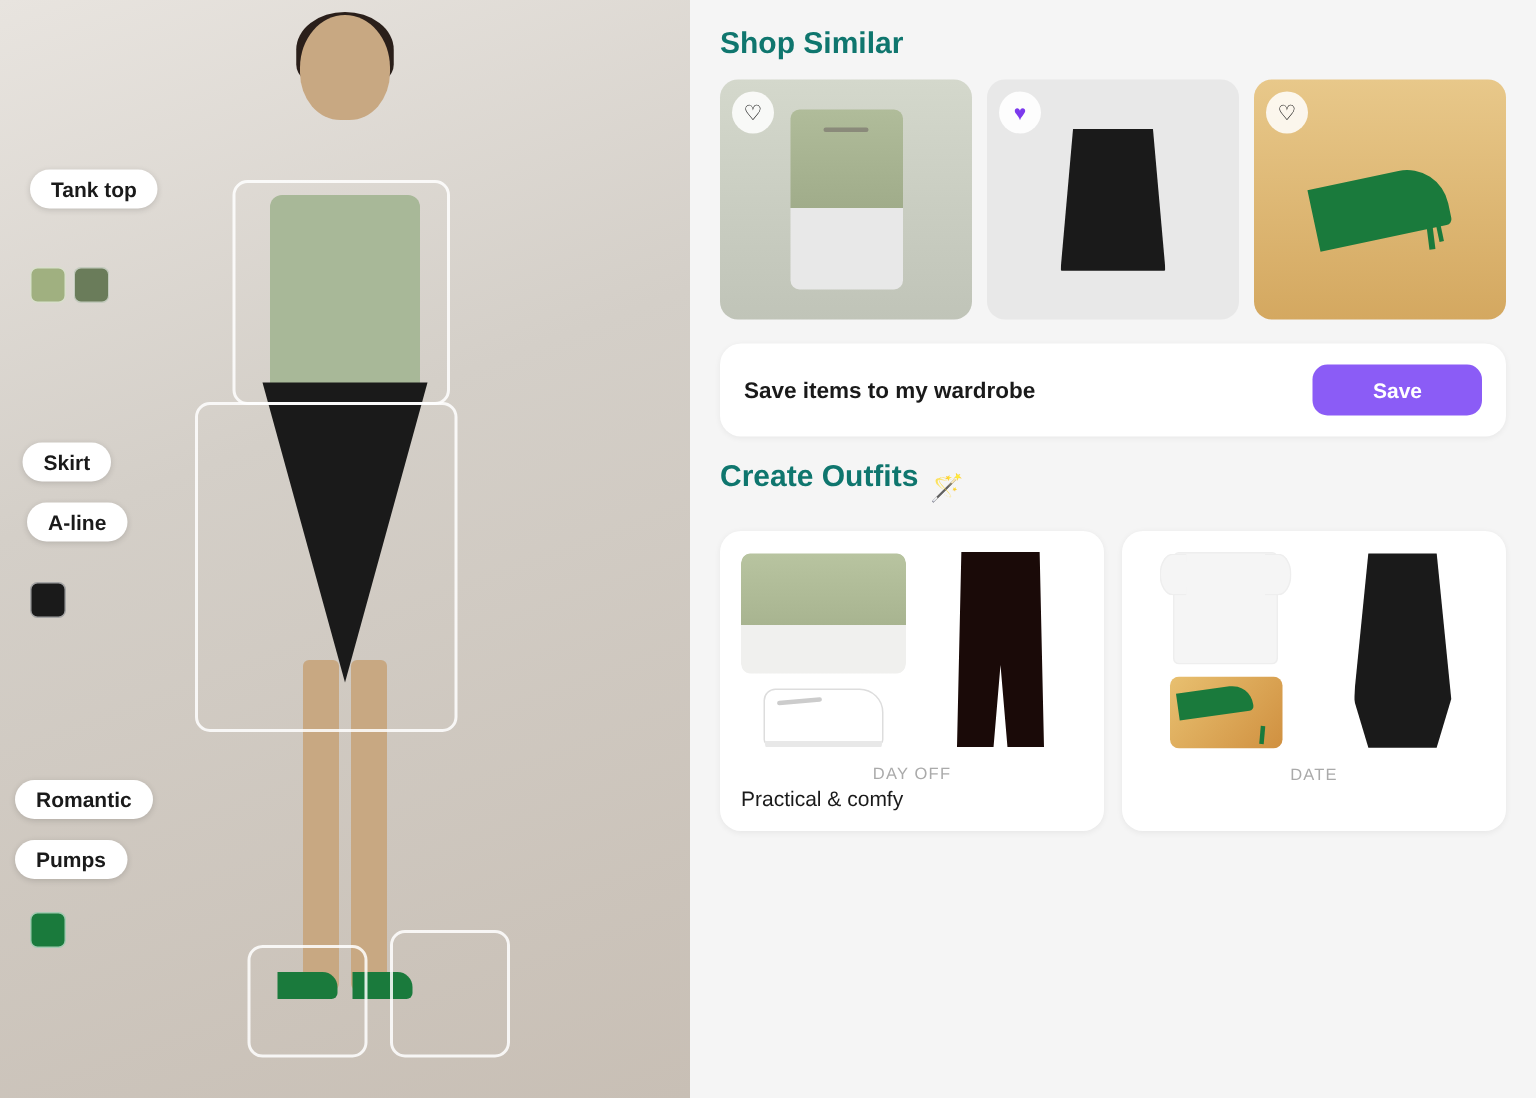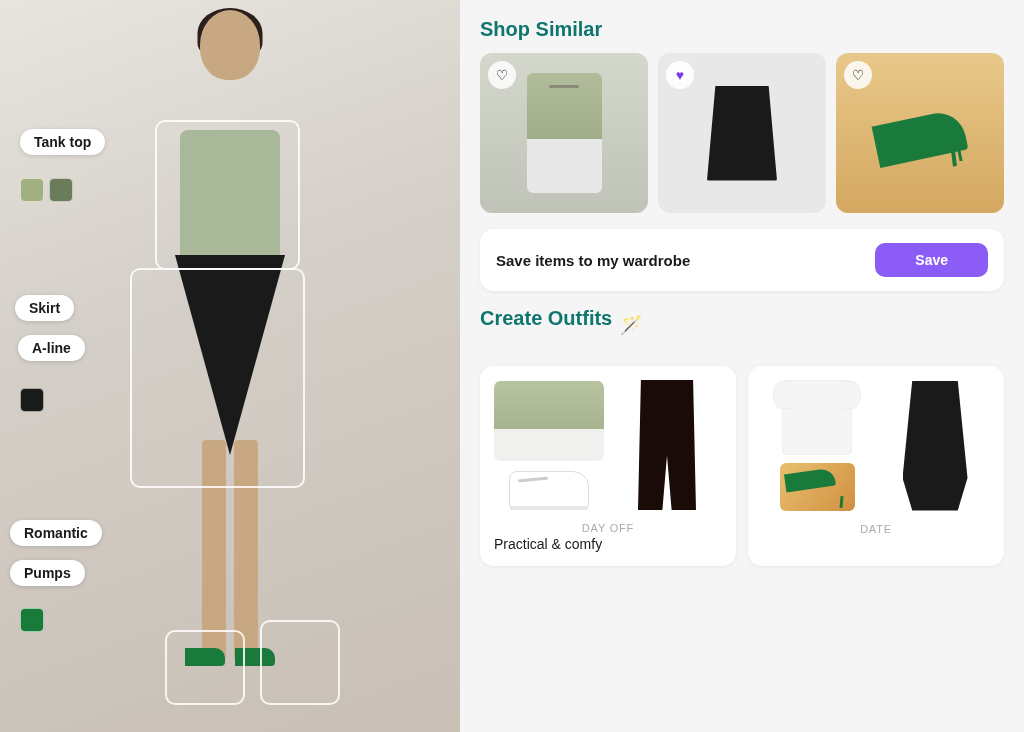--- a/index.html
+++ b/index.html
@@ -168,21 +168,21 @@
       background: white;
       border-radius: 20px;
       padding: 5px 14px;
       font-size: 14px;
       font-weight: 600;
       color: #1a1a1a;
       box-shadow: 0 1px 4px rgba(0,0,0,0.15);
       white-space: nowrap;
     }
 
-    .label-tank { top: 129px; left: 20px; }
+    .label-tank { top: 113px; left: 20px; }
     .label-skirt { top: 295px; left: 15px; }
     .label-aline { top: 335px; left: 18px; }
     .label-footwear { top: 520px; left: 10px; }
     .label-pumps { top: 560px; left: 10px; }
 
     
     .color-swatches {
       position: absolute;
       display: flex;
       gap: 5px;
@@ -215,21 +215,21 @@
       font-size: 20px;
       font-weight: 700;
       color: #0f766e;
       margin-bottom: 12px;
     }
 
     .section-title-row {
       display: flex;
       align-items: center;
       gap: 8px;
-      margin-bottom: 24px;
+      margin-bottom: 12px;
       text-align: center;
     }
 
     .shop-similar-grid {
       display: flex;
       gap: 10px;
     }
 
     .product-card {
       position: relative;

